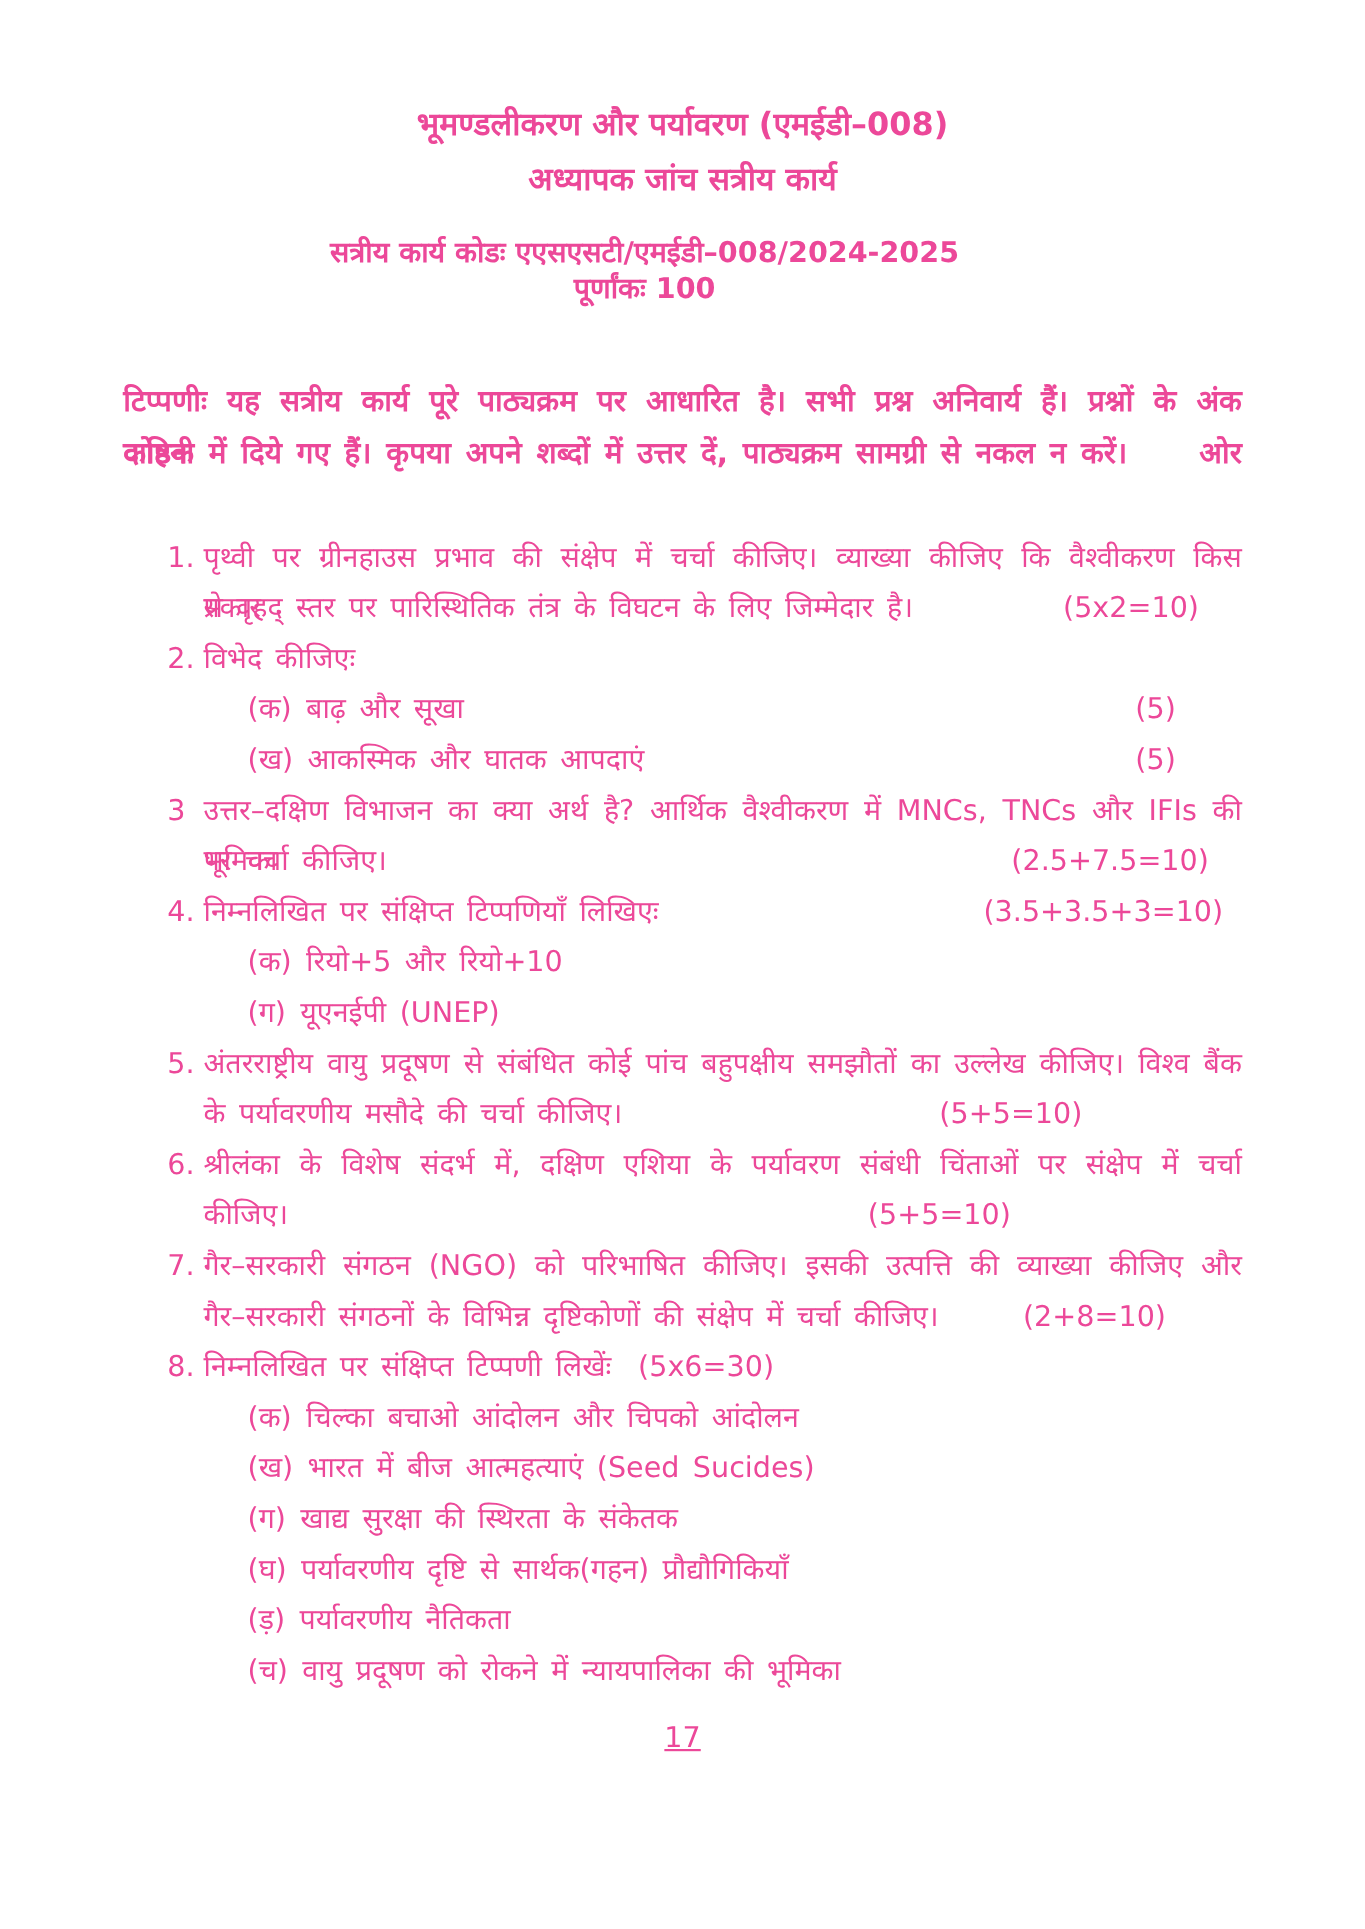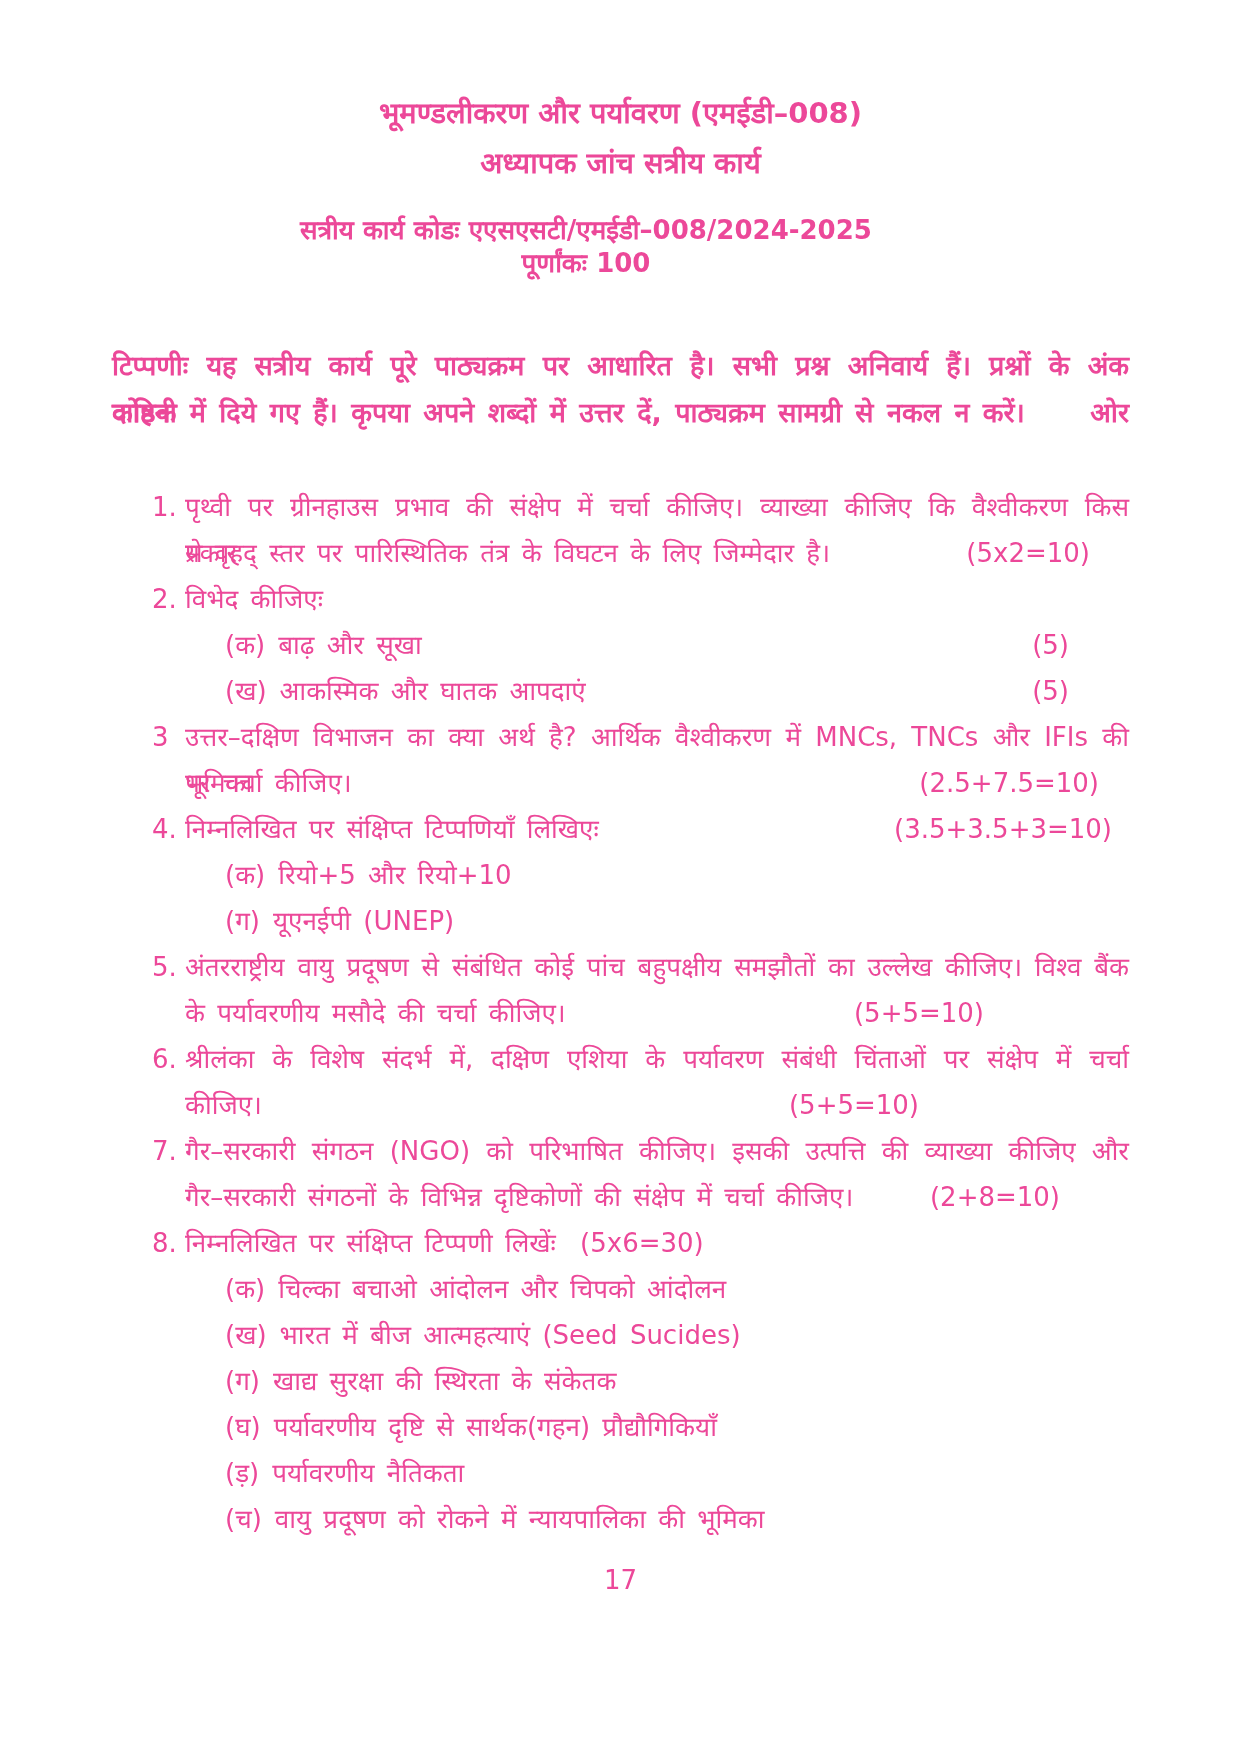--- a/index.html
+++ b/index.html
@@ -31,21 +31,21 @@
   .m-q1 { right:39px; }
   .m-q2 { right:60px; }
   .m-q3 { right:30px; }
   .m-q4 { right:17px; }
   .m-q5 { right:145px; }
   .m-q6 { right:210px; }
   .m-q7 { right:69px; }
   .marks-inline { margin-left:12px; }
   
   .footer { margin-top:18px; text-align:center; font-size:26px; }
-  .footer div { height:40px; line-height:40px; }
+  .footer div { height:40px; line-height:40px;text-decoration:underline; }
 </style>
 </head>
 <body>
 
 <div class="page">
 
   <div class="title-block">
     <div class="title-line">भूमण्डलीकरण और पर्यावरण (एमईडी–008)</div>
     <div class="title-line">अध्यापक जांच सत्रीय कार्य</div>
   </div>

